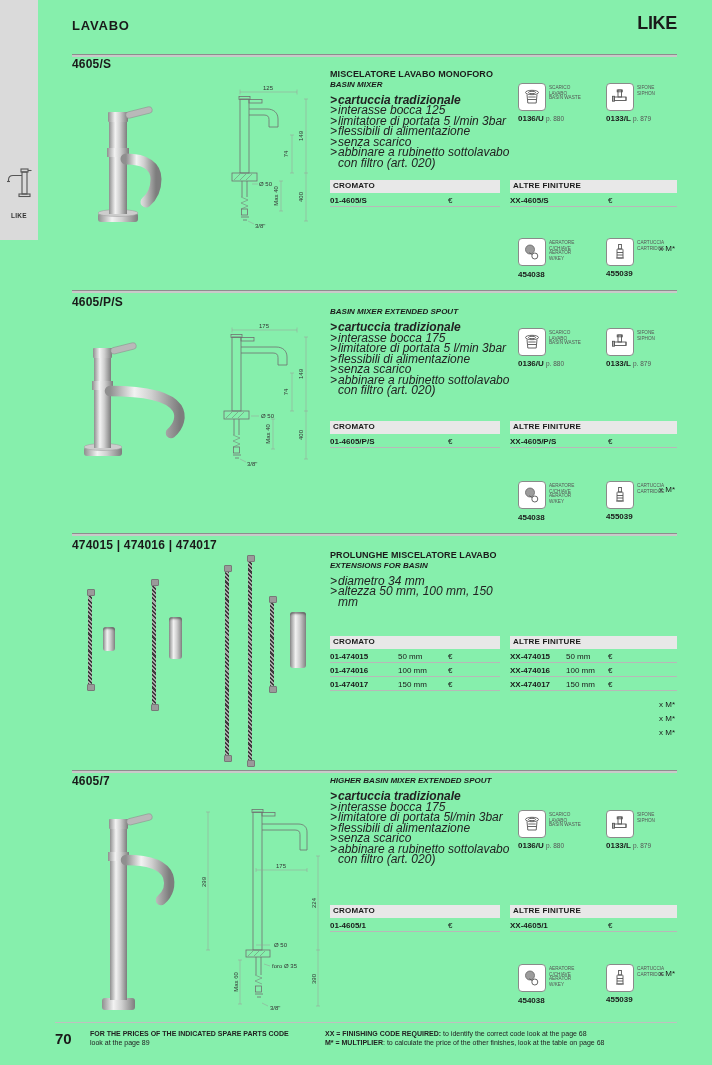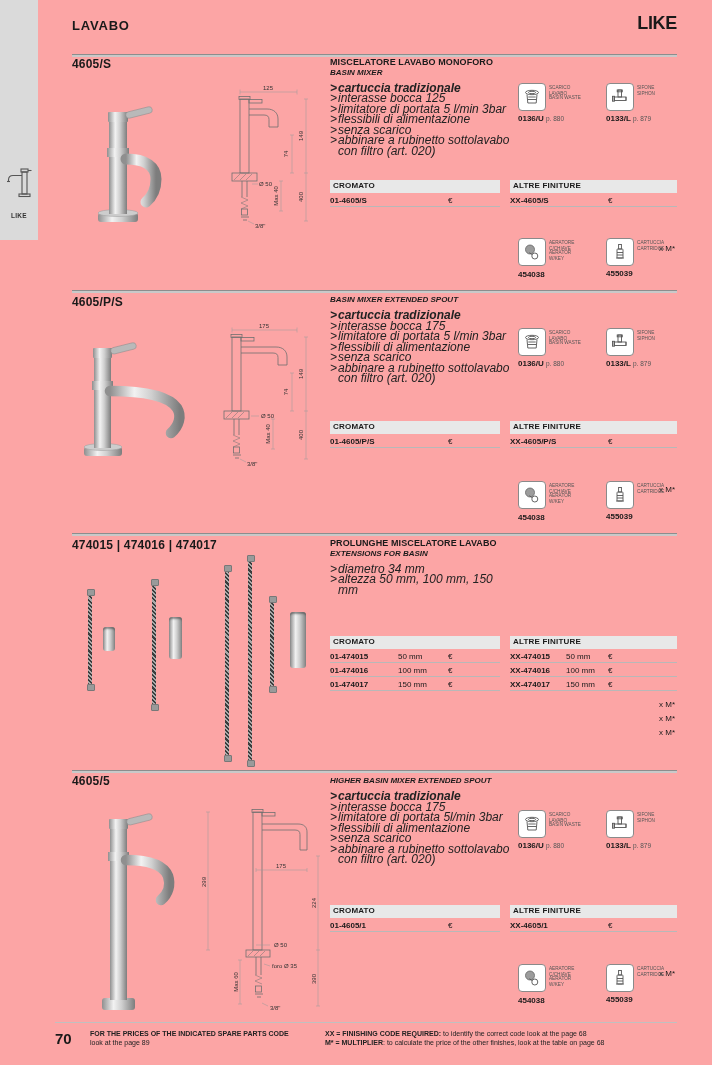--- a/index.html
+++ b/index.html
@@ -1,32 +1,32 @@
 <!DOCTYPE html>
 <html><head>
 <meta charset="utf-8">
 <style>
   html,body{margin:0;padding:0;background:#f2f2f2;}
-  .page{position:relative;width:712px;height:1065px;background:#fca5a5;
+  .page{position:relative;width:712px;height:1065px;background:#86efac;
         font-family:"Liberation Sans",sans-serif;color:#1a1a1a;overflow:hidden;margin:0 auto;}
   .abs{position:absolute;}
   
   .sidebar{position:absolute;left:0;top:0;width:38px;height:240px;background:#dadada;}
   .sidebar .tabicon{position:absolute;left:4px;top:165px;}
   .sidebar .tablabel{position:absolute;left:0;top:212px;width:38px;text-align:center;
         font-size:6.5px;font-weight:bold;color:#333;letter-spacing:.3px;}
   
   .hdr-left{position:absolute;left:72px;top:18px;font-size:13px;font-weight:bold;letter-spacing:.8px;}
   .hdr-right{position:absolute;right:35px;top:13px;font-size:18px;font-weight:bold;letter-spacing:-.3px;}
   .rule{position:absolute;left:72px;width:605px;height:3px;
         background:linear-gradient(180deg,#8d8d8d 0 1px,#c9c9c9 1px 100%);}
   
   .sec{position:absolute;left:0;width:712px;}
   .sec-code{position:absolute;left:72px;top:2px;font-size:12px;font-weight:bold;letter-spacing:.2px;}
-  .info{position:absolute;left:330px;top:2px;width:180px;}
+  .info{position:absolute;left:330px;top:14px;width:180px;}
   .p-title{font-size:9px;font-weight:bold;line-height:10.5px;letter-spacing:.1px;}
   .p-sub{font-size:8px;font-weight:bold;font-style:italic;line-height:10px;margin-bottom:5px;}
   .feat{position:relative;padding-left:8px;font-size:12px;line-height:10.5px;color:#222;font-style:italic;}
   .feat::before{content:">";position:absolute;left:0;color:#222;}
   .feat.b{font-weight:bold;}
   
   .acc-row{position:absolute;left:518px;display:flex;gap:12px;}
   .acc-item{width:76px;}
   .acc-line{display:flex;gap:3px;}
   .iconbox{width:26px;height:26px;border:1px solid #8a8a8a;border-radius:4px;flex:none;
@@ -449,21 +449,21 @@
       <div class="trow">
         <span class="c1">XX-474017</span>
         <span class="c2">150 mm</span>
         <span class="c3">€</span>
         <span class="c4">x M*</span>
       </div>
     </div>
   </div>
 
   <div class="sec" style="top:772px;height:250px">
-    <div class="sec-code">4605/5</div>
+    <div class="sec-code">4605/7</div>
 
     <svg class="abs" style="left:80px;top:26px" width="105" height="218" viewBox="0 0 105 218">
       <defs>
         <linearGradient id="ch4" x1="0" y1="0" x2="1" y2="0">
           <stop offset="0" stop-color="#8f8f8f"></stop>
             <stop offset=".35" stop-color="#f2f2f2"></stop>
           <stop offset=".6" stop-color="#cfcfcf"></stop>
             <stop offset="1" stop-color="#7d7d7d"></stop>
         </linearGradient>
       </defs>

